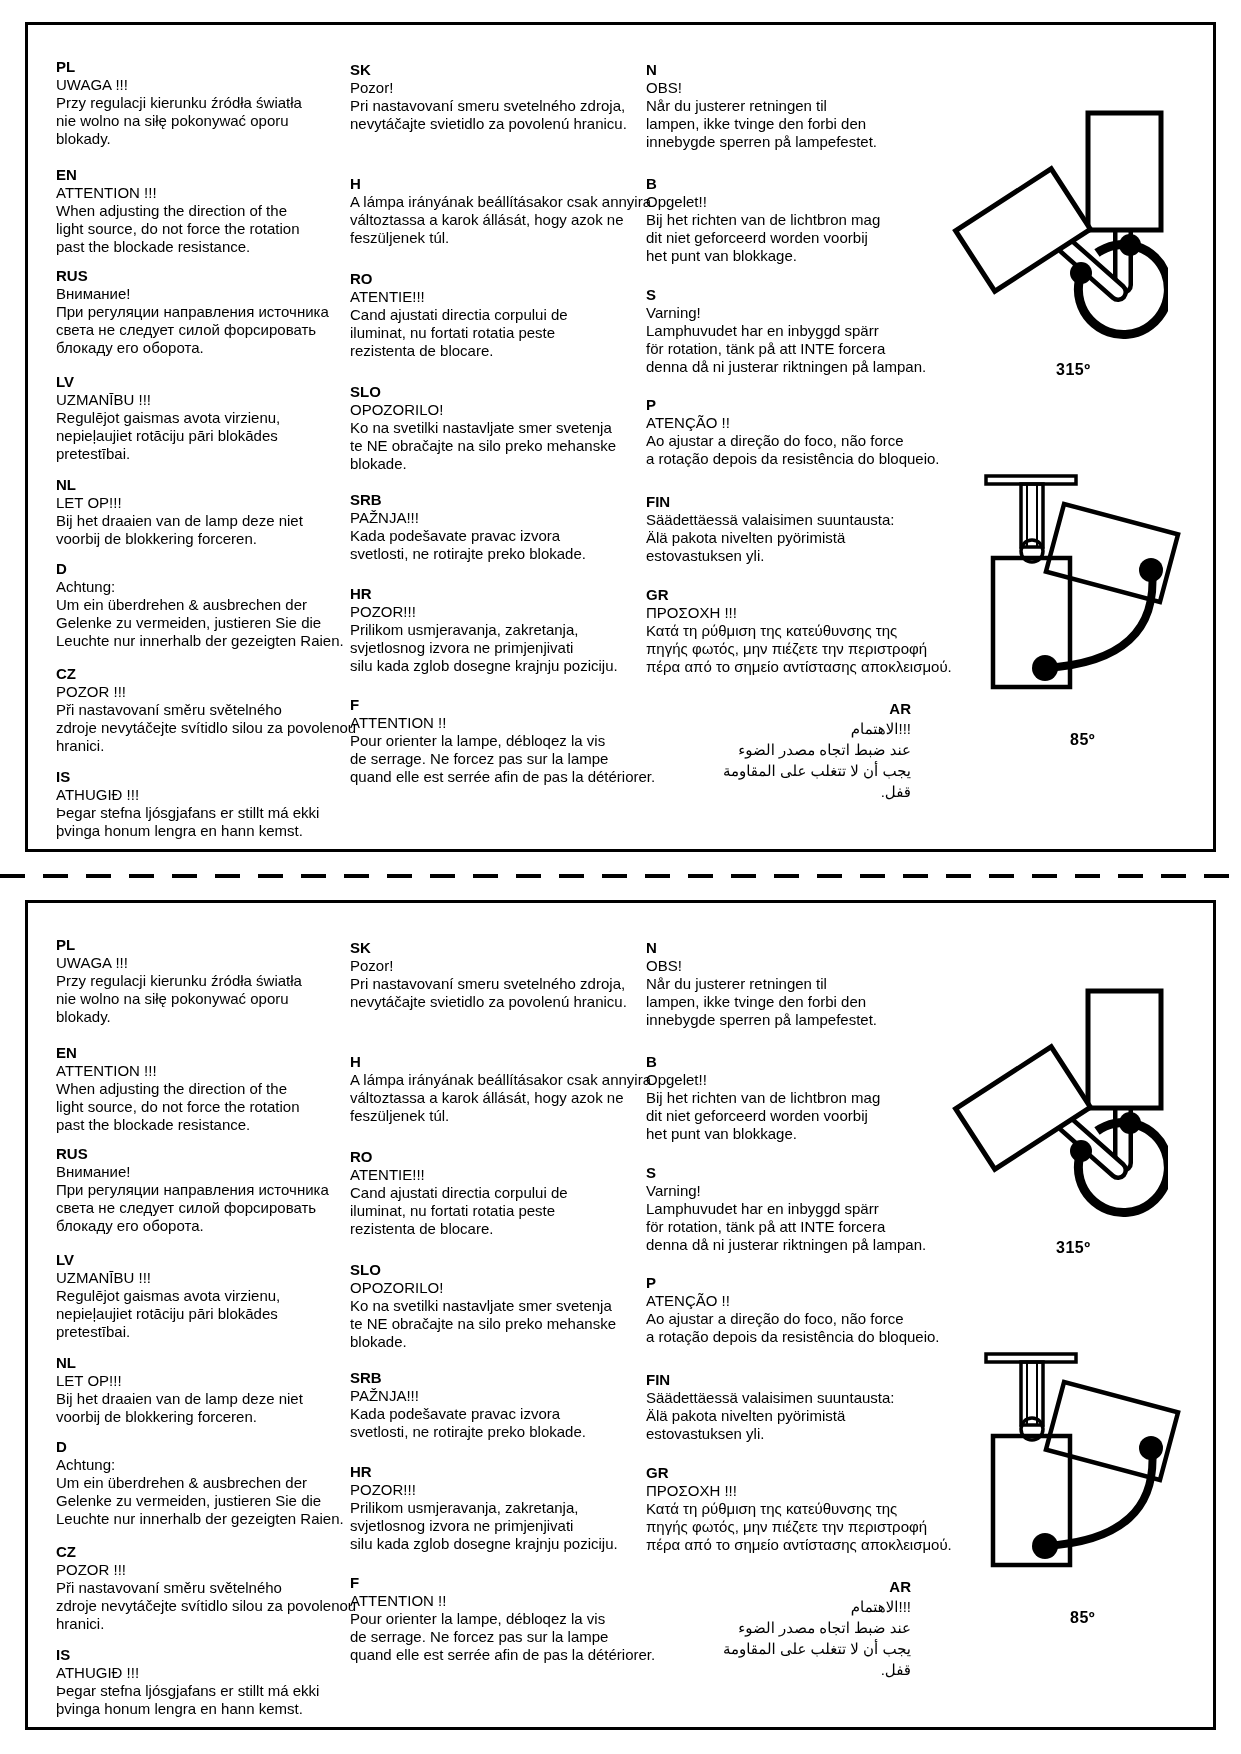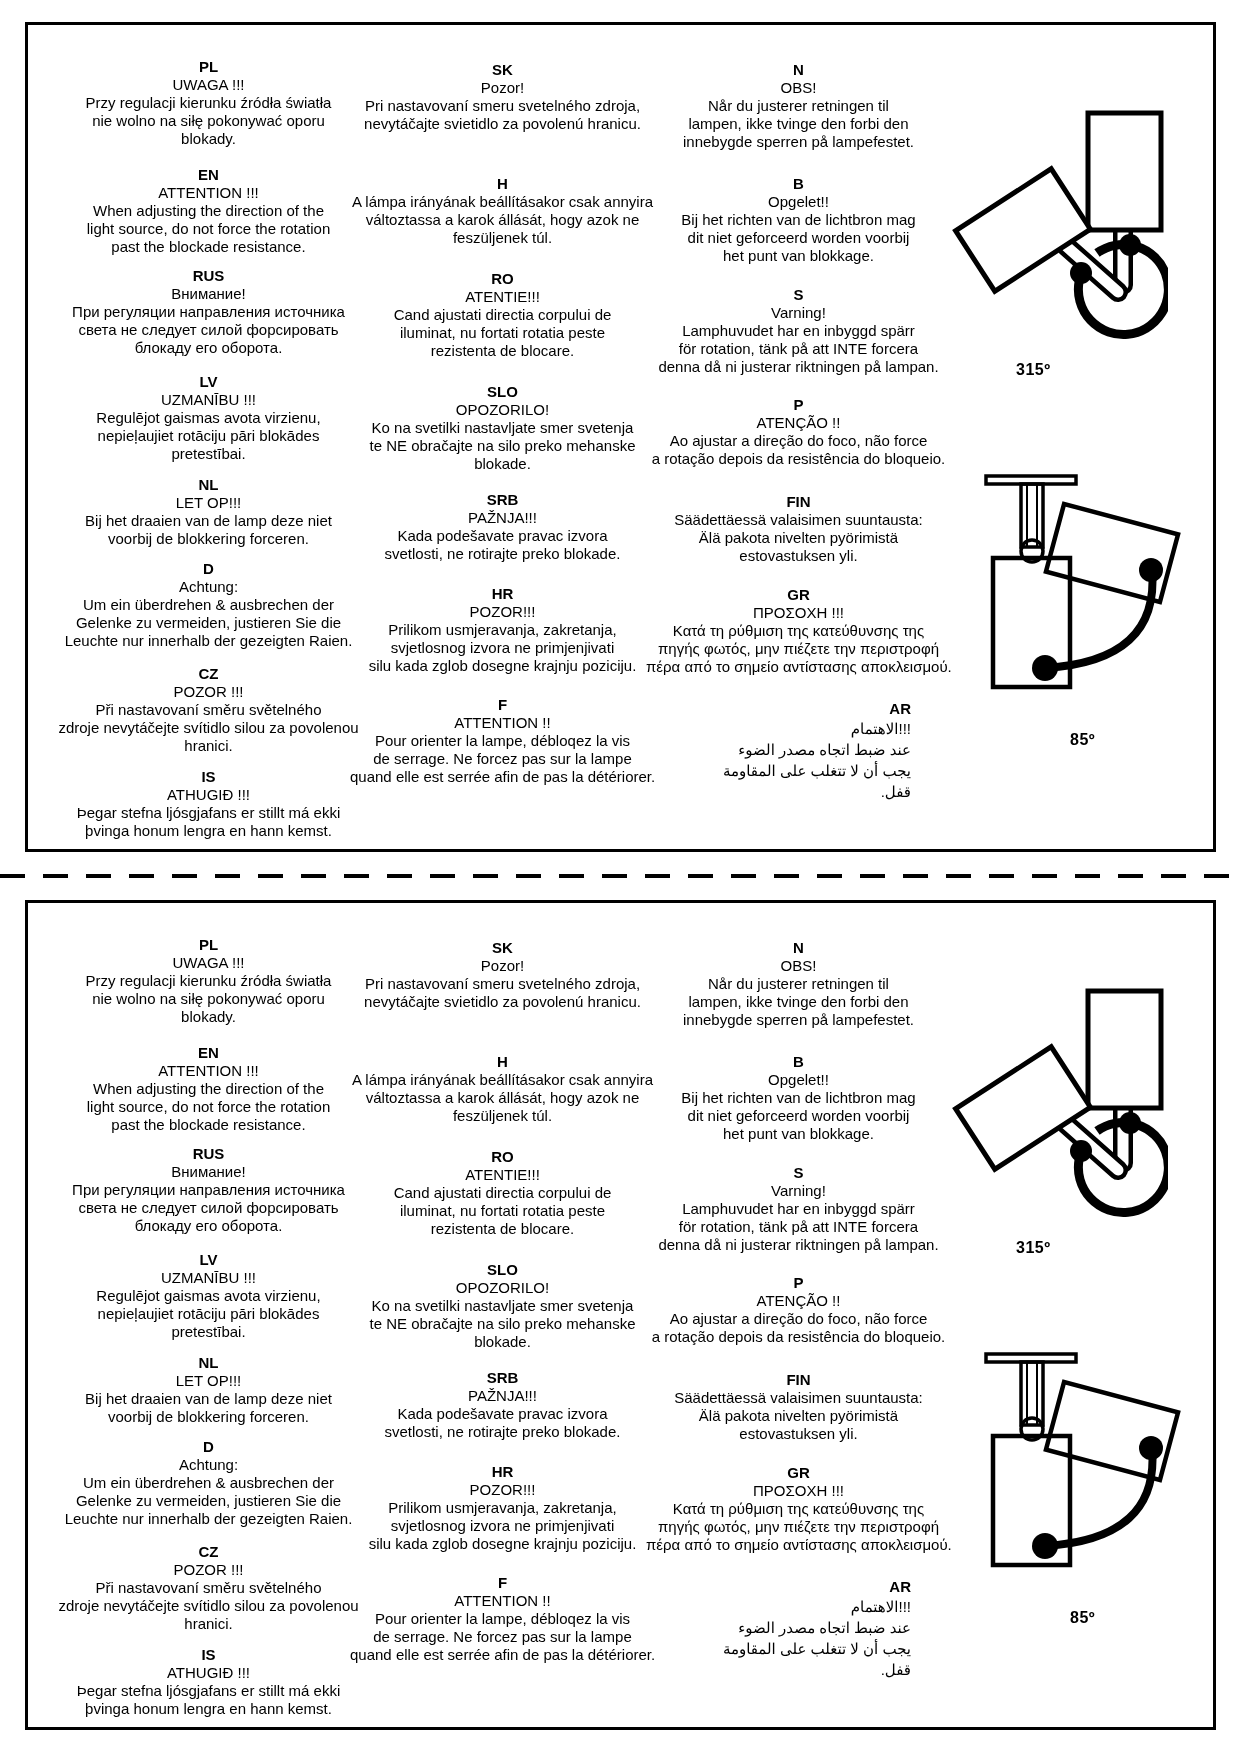--- a/index.html
+++ b/index.html
@@ -22,36 +22,35 @@
   .cut-line {
     position:absolute; left:0; top:874px;
     width:1241px; height:4px;
     background:repeating-linear-gradient(90deg, #000 0 25px, transparent 25px 43px);
   }
   .section {
     position:absolute;
     width:305px;
     font-size:15px;
     line-height:18px;
-    text-align:center;
   }
   .section .code { font-weight:bold; font-size:15px; line-height:18px; }
   .section .line { white-space:nowrap; }
   .section.rtl { direction:rtl; text-align:right; width:265px; }
   .section.rtl .line { line-height:21px; }
   .section.rtl .line:first-of-type { margin-top:4px; }
   .diagram { position:absolute; }
   .diagram-top { left:920px; top:63px; }
   .diagram-bottom { left:925px; top:440px; }
   .diagram-label {
     position:absolute;
     font-size:16px; font-weight:bold;
     letter-spacing:0.5px;
   }
-  .label-315 { left:988px; top:336px; }
+  .label-315 { left:1028px; top:336px; }
   .label-85  { left:1042px; top:706px; }
 </style>
 </head>
 <body>
 
 <div class="panel" id="panel-1">
   <div class="diagram diagram-top">
     <svg width="220" height="260" viewBox="0 0 220 260">
       <g stroke="#000" fill="none">
         <path d="M175,140 L175,197" stroke-width="20" stroke-linecap="round"></path>

